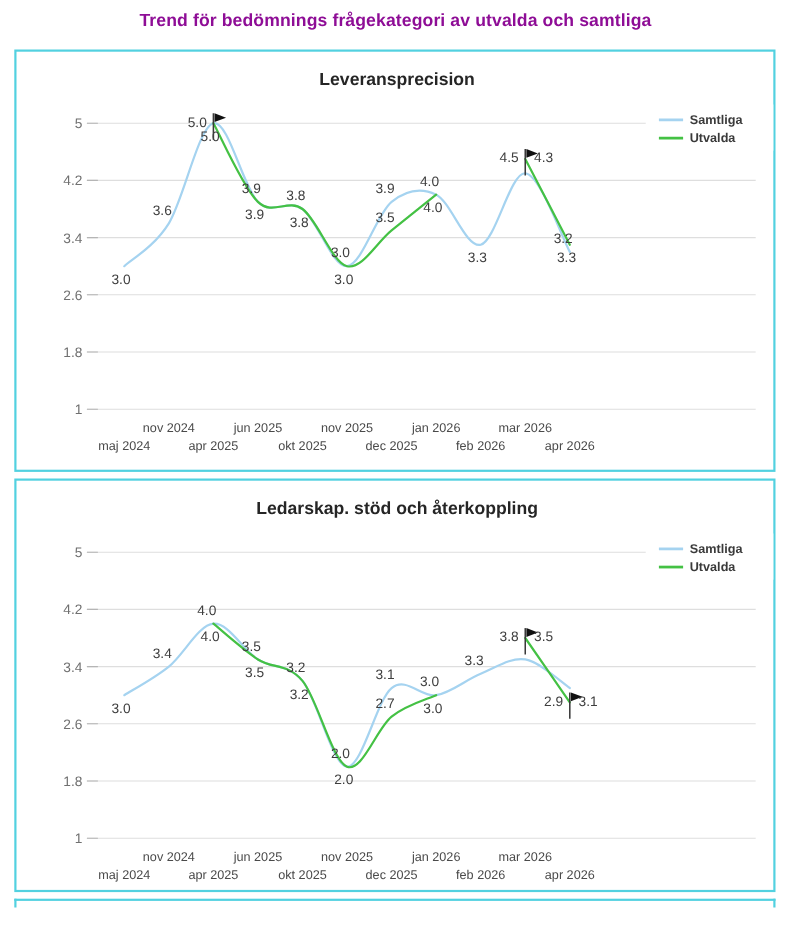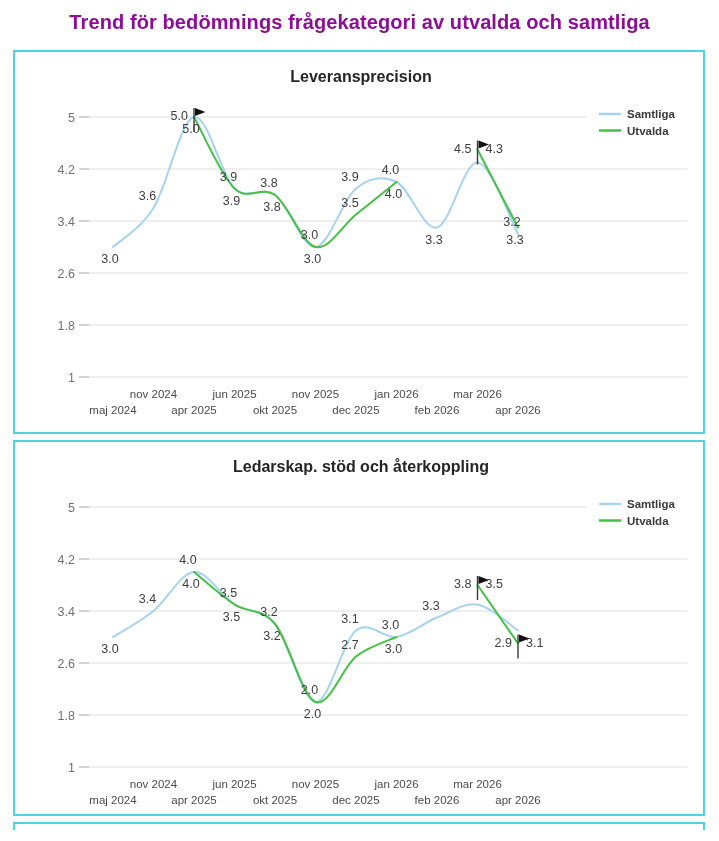--- a/index.html
+++ b/index.html
@@ -1,18 +1,18 @@
 <!DOCTYPE html>
 <html><head>
 <meta charset="utf-8">
 <style>
   html,body{margin:0;padding:0;background:#ffffff;}
   body{width:719px;height:841px;overflow:hidden;font-family:"Liberation Sans",sans-serif;}
   .page-title{
-    color:#8e0d96;font-size:20px;font-weight:bold;text-align:center;
+    color:#8e0d96;font-size:16px;font-weight:bold;text-align:center;
     margin:11px 8px 16px 8px;letter-spacing:0.1px;
   }
   .card{
     box-sizing:border-box;width:692px;margin:0 0 6px 13px;
     border:2px solid #52d1e0;background:#fff;
   }
   .card svg{display:block;}
   .card-stub{height:8px;border-bottom:none;margin-bottom:0;}
   svg text{font-family:"Liberation Sans",sans-serif;}
 </style>

